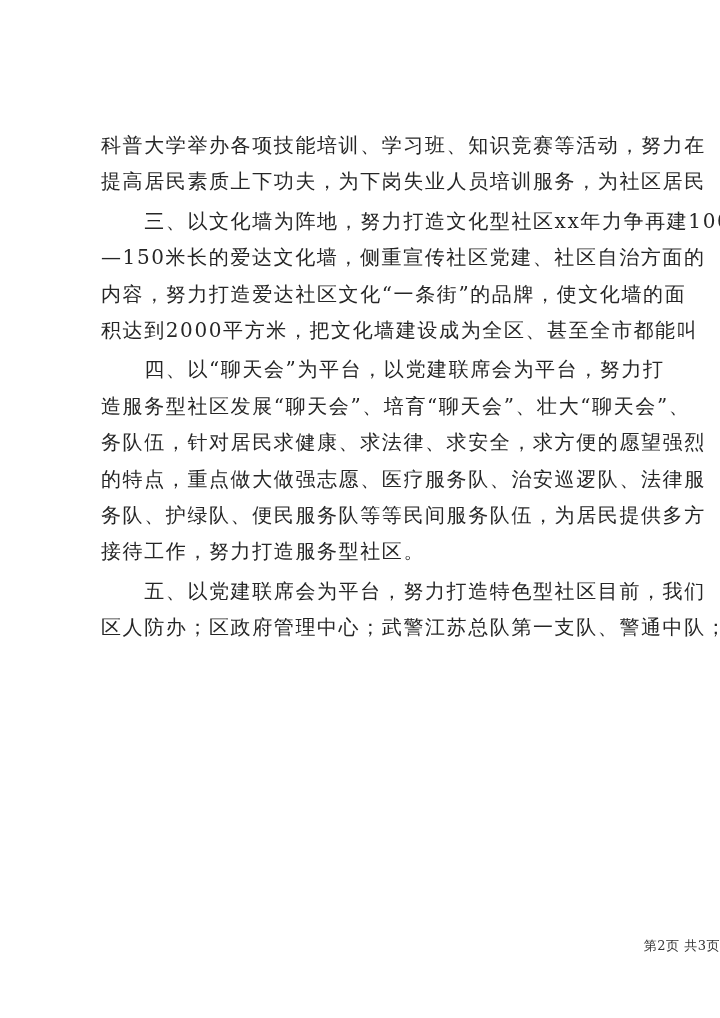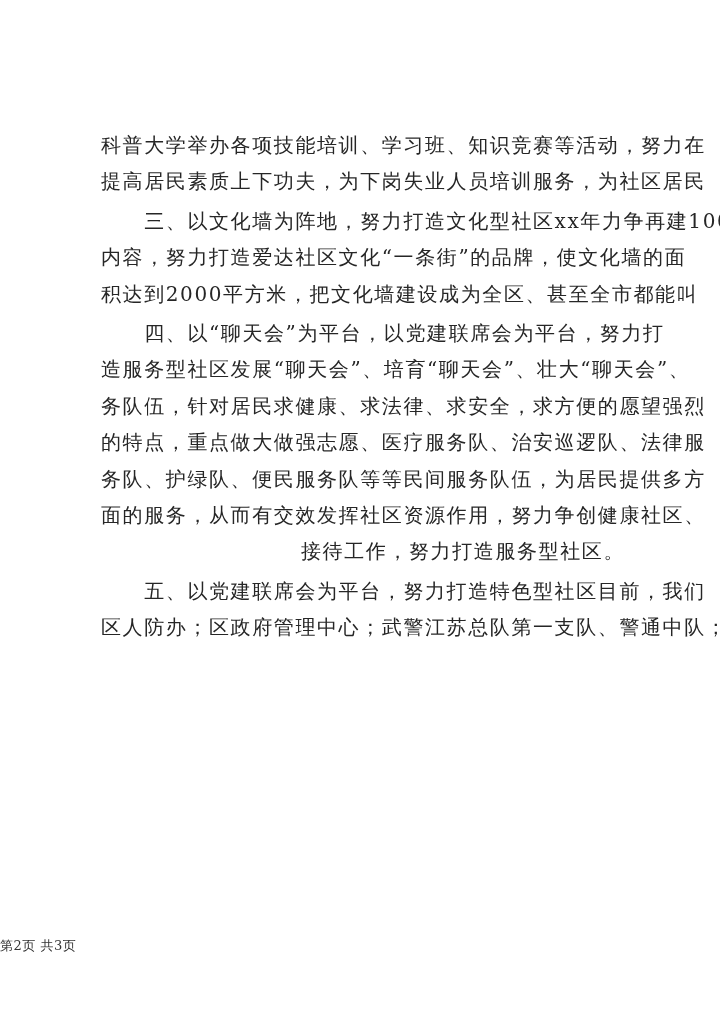--- a/index.html
+++ b/index.html
@@ -29,54 +29,53 @@
       top: 127px;
       width: 524px;
     }
     .line {
       height: 36.4px;
       line-height: 36.4px;
       font-size: 20px;
       white-space: nowrap;
       letter-spacing: 1.6px;
       color: #262626;
-      text-align: right;
     }
     .gap {
       height: 3px;
     }
     .footer {
       position: absolute;
       left: 0;
       width: 720px;
       top: 937px;
-      text-align: left;
+      text-align: right;
       font-size: 13px;
       color: #333333;
       letter-spacing: 0.5px;
     }
   </style>
 </head>
 <body>
 
 <div class="page">
   <div class="body-text">
     <div class="line">科普大学举办各项技能培训、学习班、知识竞赛等活动，努力在</div>
     <div class="line">提高居民素质上下功夫，为下岗失业人员培训服务，为社区居民</div>
     <div class="gap"></div>
     <div class="line">　　三、以文化墙为阵地，努力打造文化型社区xx年力争再建100</div>
+    <div class="line">—150米长的爱达文化墙，侧重宣传社区党建、社区自治方面的</div>
     <div class="line">内容，努力打造爱达社区文化“一条街”的品牌，使文化墙的面</div>
     <div class="line">积达到2000平方米，把文化墙建设成为全区、甚至全市都能叫</div>
     <div class="gap"></div>
     <div class="line">　　四、以“聊天会”为平台，以党建联席会为平台，努力打</div>
     <div class="line">造服务型社区发展“聊天会”、培育“聊天会”、壮大“聊天会”、</div>
     <div class="line">务队伍，针对居民求健康、求法律、求安全，求方便的愿望强烈</div>
     <div class="line">的特点，重点做大做强志愿、医疗服务队、治安巡逻队、法律服</div>
     <div class="line">务队、护绿队、便民服务队等等民间服务队伍，为居民提供多方</div>
-    <div class="line">面的服务，从而有交效发挥社区资源作用，努力争创健康社区、</div>
     <div class="line">接待工作，努力打造服务型社区。</div>
     <div class="gap"></div>
     <div class="line">　　五、以党建联席会为平台，努力打造特色型社区目前，我们</div>
     <div class="line">区人防办；区政府管理中心；武警江苏总队第一支队、警通中队；</div>
   </div>
 
   <div class="footer">第2页 共3页</div>
 </div>
 
 </body></html>

